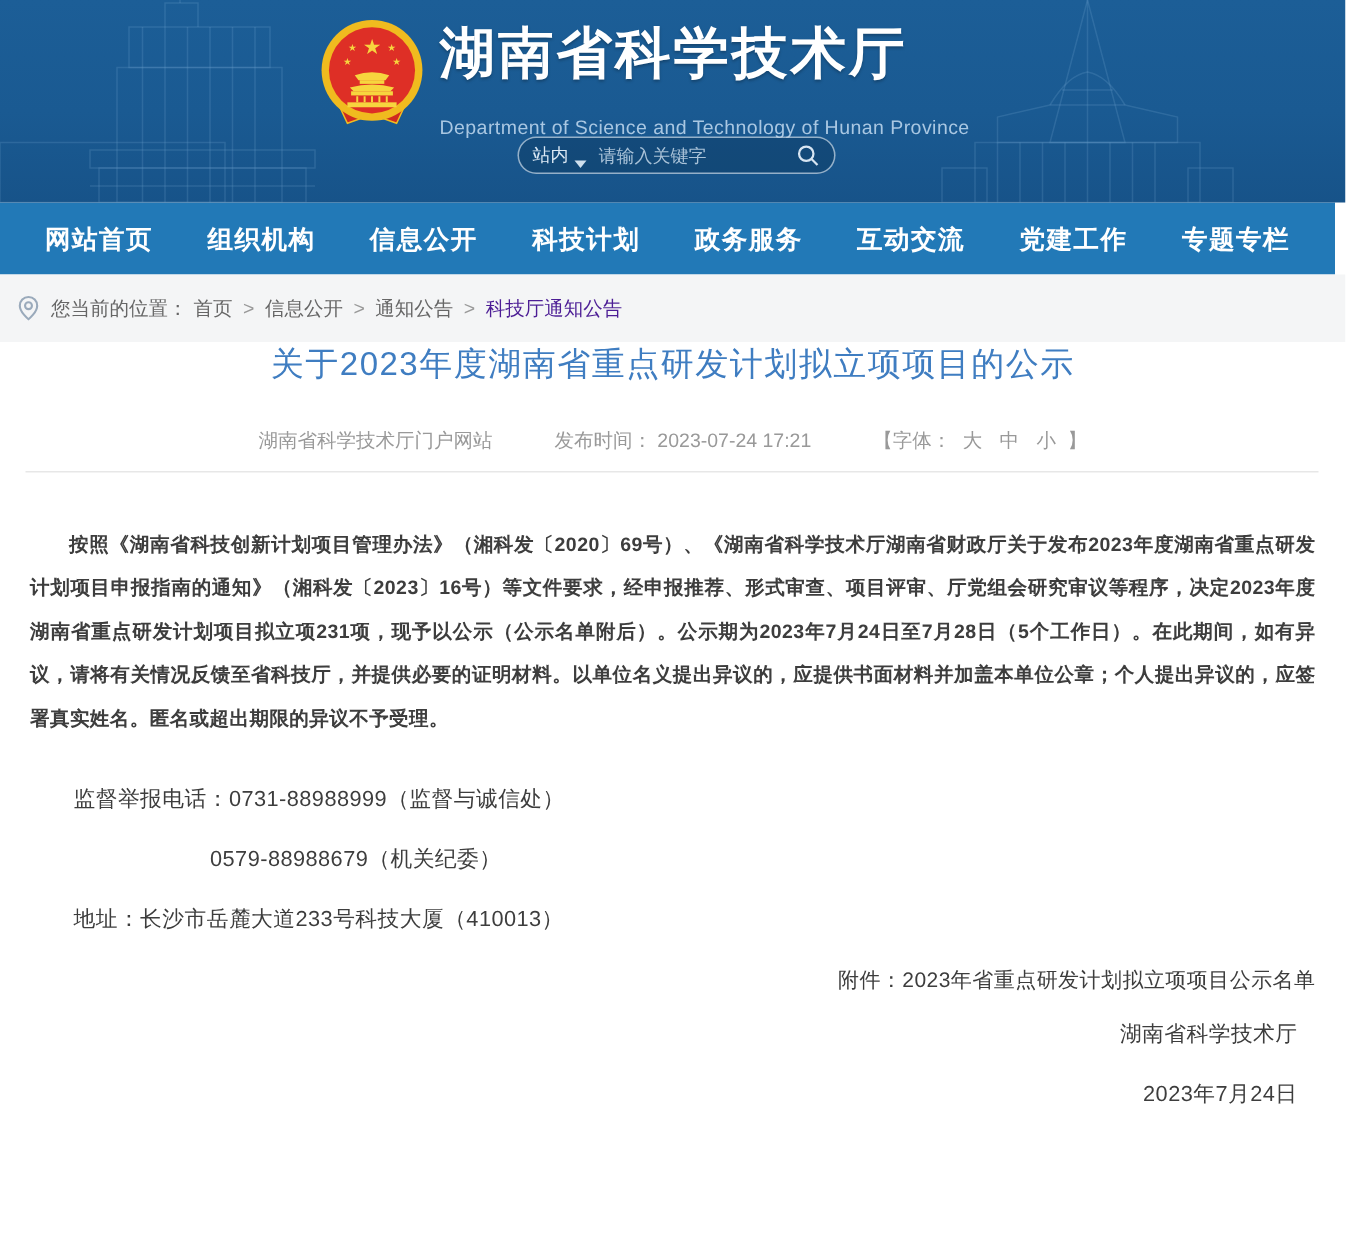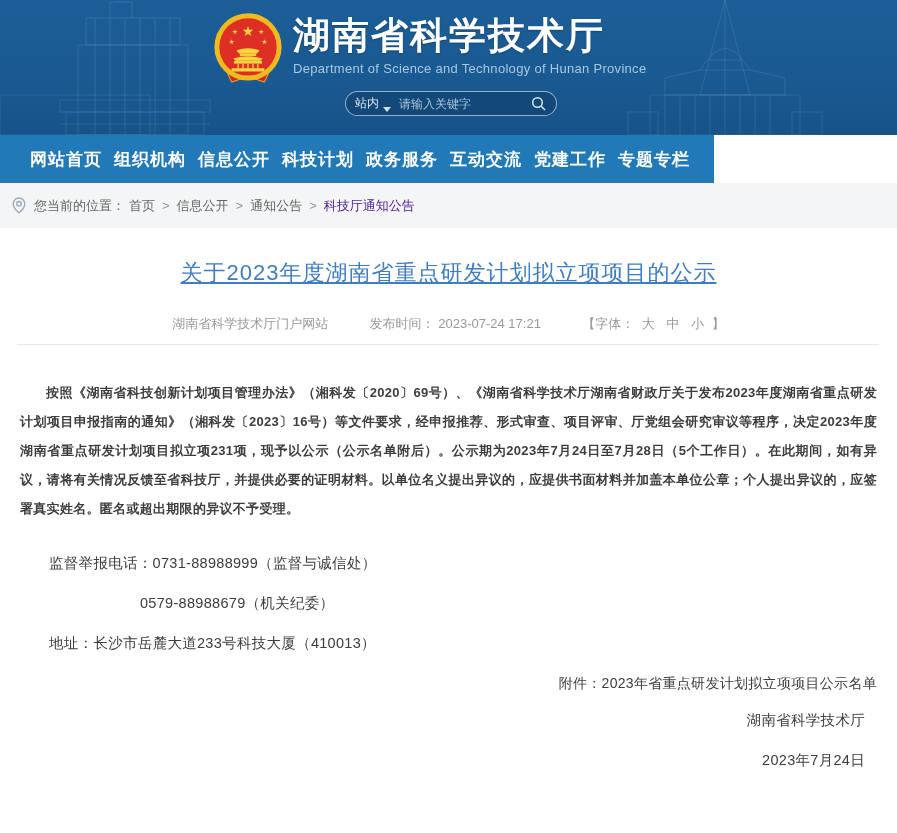--- a/index.html
+++ b/index.html
@@ -7,52 +7,52 @@
     font-family:"Liberation Sans","DejaVu Sans",sans-serif; }
 
   
   .site-header { position:relative; width:897px; height:135px;
     background:linear-gradient(180deg,#1c5e97 0%,#1a5a92 55%,#175389 100%); overflow:hidden; }
   .header-watermark { position:absolute; top:0; left:0; width:897px; height:135px; opacity:.55; }
   .emblem { position:absolute; left:207px; top:9px; width:82px; height:84px; }
   .brand { position:absolute; left:293px; top:13px; white-space:nowrap; }
   .brand-title { font-size:37px; font-weight:bold; color:#ffffff; letter-spacing:2px;
     text-shadow:0 1px 2px rgba(0,0,0,.25); line-height:46px; }
-  .brand-sub { font-size:13px; color:#a9c7e2; letter-spacing:.3px; margin-top:2px; }
+  .brand-sub { font-size:13px; color:#a9c7e2; letter-spacing:.3px; margin-top:18px; }
   .search-bar { position:absolute; left:345px; top:91px; width:212px; height:25px;
     border:1px solid rgba(220,233,245,.65); border-radius:13px; background:rgba(10,49,84,.35);
     display:flex; align-items:center; padding:0 9px; }
   .search-scope { display:flex; align-items:flex-end; gap:4px; color:#dce9f5; font-size:12px;
     cursor:pointer; flex:0 0 auto; }
   .caret-down { width:0; height:0; border-left:4px solid transparent; border-right:4px solid transparent;
     border-top:5px solid #cfe0ee; display:inline-block; }
   .search-input { flex:1 1 auto; background:transparent; border:none; outline:none;
     font-size:12px; color:#dce9f5; margin-left:8px; min-width:0; }
   .search-input::placeholder { color:#a9c2d8; }
   .search-btn { flex:0 0 auto; width:18px; height:18px; cursor:pointer; display:flex;
     align-items:center; justify-content:center; background:none; border:none; }
 
   
-  .main-nav { width:714px; height:48px; background:#2279b7; display:flex;
+  .main-nav { width:890px; height:48px; background:#2279b7; display:flex;
     justify-content:space-between; align-items:center; padding:0 24px; }
   .nav-item { color:#ffffff; font-size:17px; font-weight:bold; letter-spacing:1px;
     text-decoration:none; cursor:pointer; padding:10px 6px; white-space:nowrap; }
 
   
   .breadcrumb { width:897px; height:45px; background:#f4f5f6; display:flex; align-items:center;
     padding:0 10px; font-size:13px; color:#666666; }
   .crumb-pin { margin:0 8px 0 2px; display:flex; align-items:center; }
   .crumb-link { color:#666666; text-decoration:none; margin:0 4px; cursor:pointer; }
   .crumb-sep { color:#999999; margin:0 3px; }
   .crumb-current { color:#4c1d95; }
 
   
   .content { width:897px; padding:0 20px; background:#ffffff; }
-  .article-title { margin-top:30px; text-align:center; font-size:22px; font-weight:400;
-    color:#3f7dc1; line-height:30px; letter-spacing:1px;text-decoration:underline; }
+  .article-title { text-align:center; font-size:22px; font-weight:400;
+    color:#3f7dc1; line-height:30px; letter-spacing:1px; }
   .article-meta { margin-top:26px; text-align:center; font-size:13px; color:#999999;
     line-height:20px; }
   .meta-gap { display:inline-block; width:34px; }
   .font-size-btn { color:#999999; cursor:pointer; margin:0 4px; }
   .divider { margin-top:10px; border-bottom:1px solid #e7e7e7; width:862px; margin-left:-3px; }
 
   .article-body { margin-top:33px; font-size:13px; color:#3d3d3d; line-height:29px;
     text-align:justify; text-indent:2em; letter-spacing:.3px;font-weight:bold; }
   .contact-block { margin-top:26px; }
   .contact-line { font-size:14.5px; color:#3d3d3d; line-height:29px; margin-bottom:11px;

